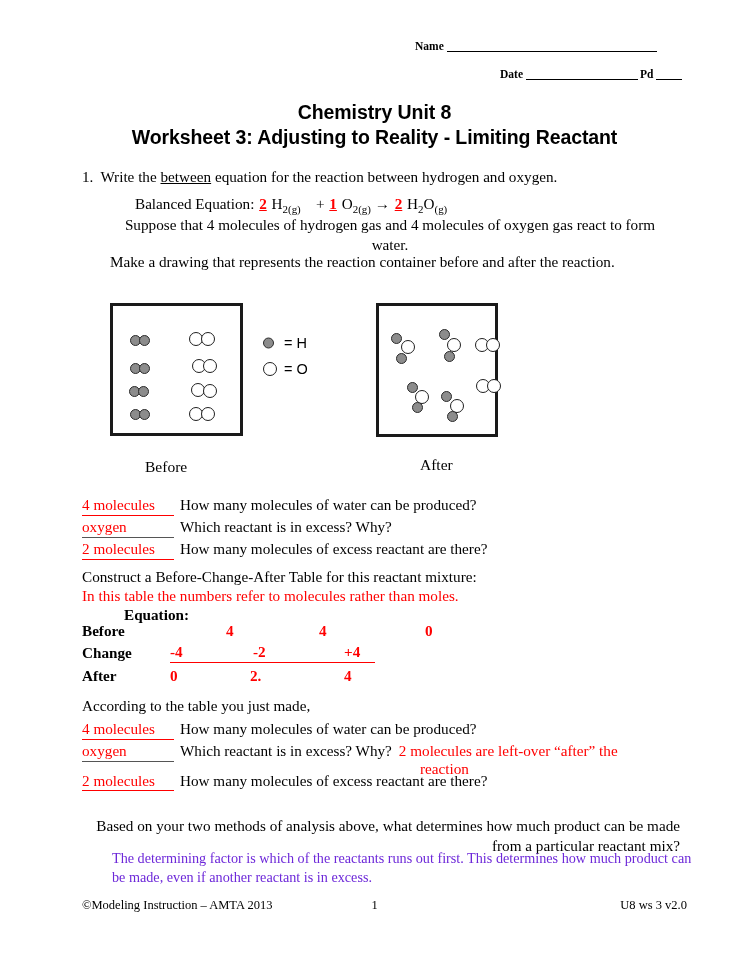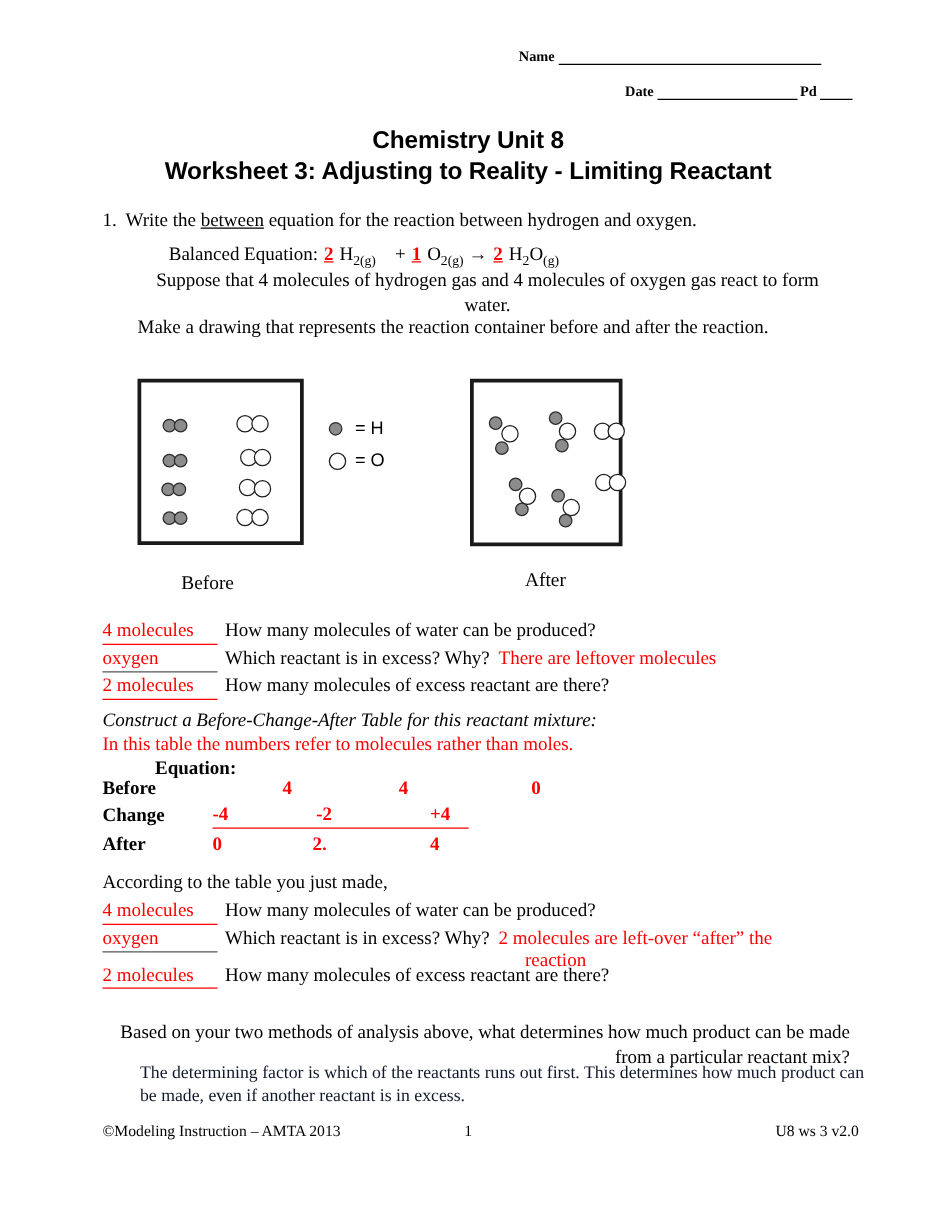--- a/index.html
+++ b/index.html
@@ -170,21 +170,20 @@
   .blank-w1 { width: 92px; }
   .blank-w2 { width: 92px; border-bottom-color: #555; }
   .red { color: #ff0000; }
 
   
   #bca-intro {
     position: absolute;
     left: 82px;
     top: 568px;
     font-size: 15.2px;
-    font-style: italic;
   }
   #bca-note {
     position: absolute;
     left: 82px;
     top: 587px;
     font-size: 15.2px;
     color: #ff0000;
   }
   .bca-label {
     position: absolute;
@@ -249,21 +248,21 @@
     line-height: 20px;
     text-align: right;
   }
   #closing-ans {
     position: absolute;
     left: 112px;
     top: 849px;
     width: 580px;
     font-size: 14.2px;
     line-height: 19px;
-    color: #0f172a;
+    color: #6d28d9;
   }
 
   
   .footer {
     position: absolute;
     top: 898px;
     font-size: 12.5px;
   }
   #footer-left   { left: 82px; }
   #footer-center { left: 0; width: 749px; text-align: center; }
@@ -372,21 +371,20 @@
   <div class="cap" id="cap-after">After</div>
 
   <div class="ans-block" id="ans1">
     <div class="ans-line">
       <span class="blank blank-w1">4 molecules</span>
       <span>How many molecules of water can be produced?</span>
     </div>
     <div class="ans-line">
       <span class="blank blank-w2">oxygen</span>
       <span>Which reactant is in excess?  Why?</span>
-      <span class="red" style="margin-left:7px;">There are leftover molecules</span>
     </div>
     <div class="ans-line">
       <span class="blank blank-w1">2 molecules</span>
       <span>How many molecules of excess reactant are there?</span>
     </div>
   </div>
 
   <div id="bca-intro">Construct a Before-Change-After Table for this reactant mixture:</div>
   <div id="bca-note">In this table the numbers refer to molecules rather than moles.</div>
 

